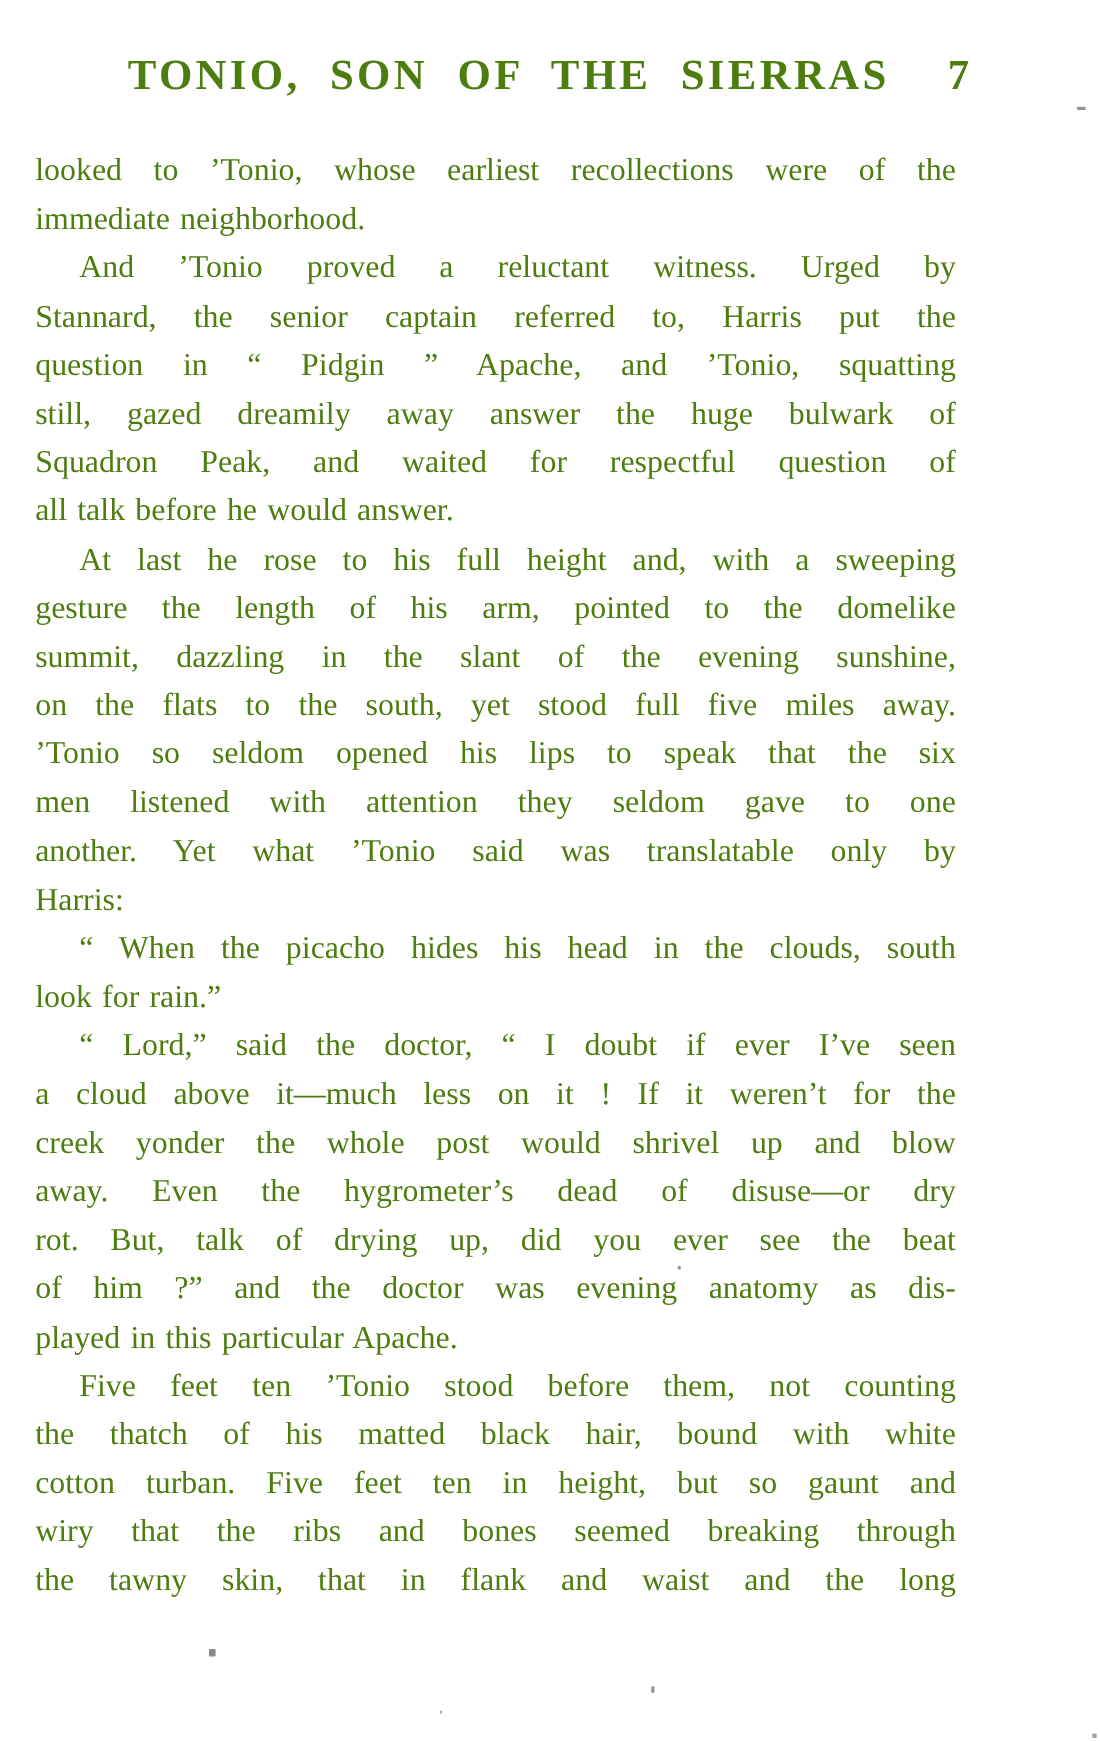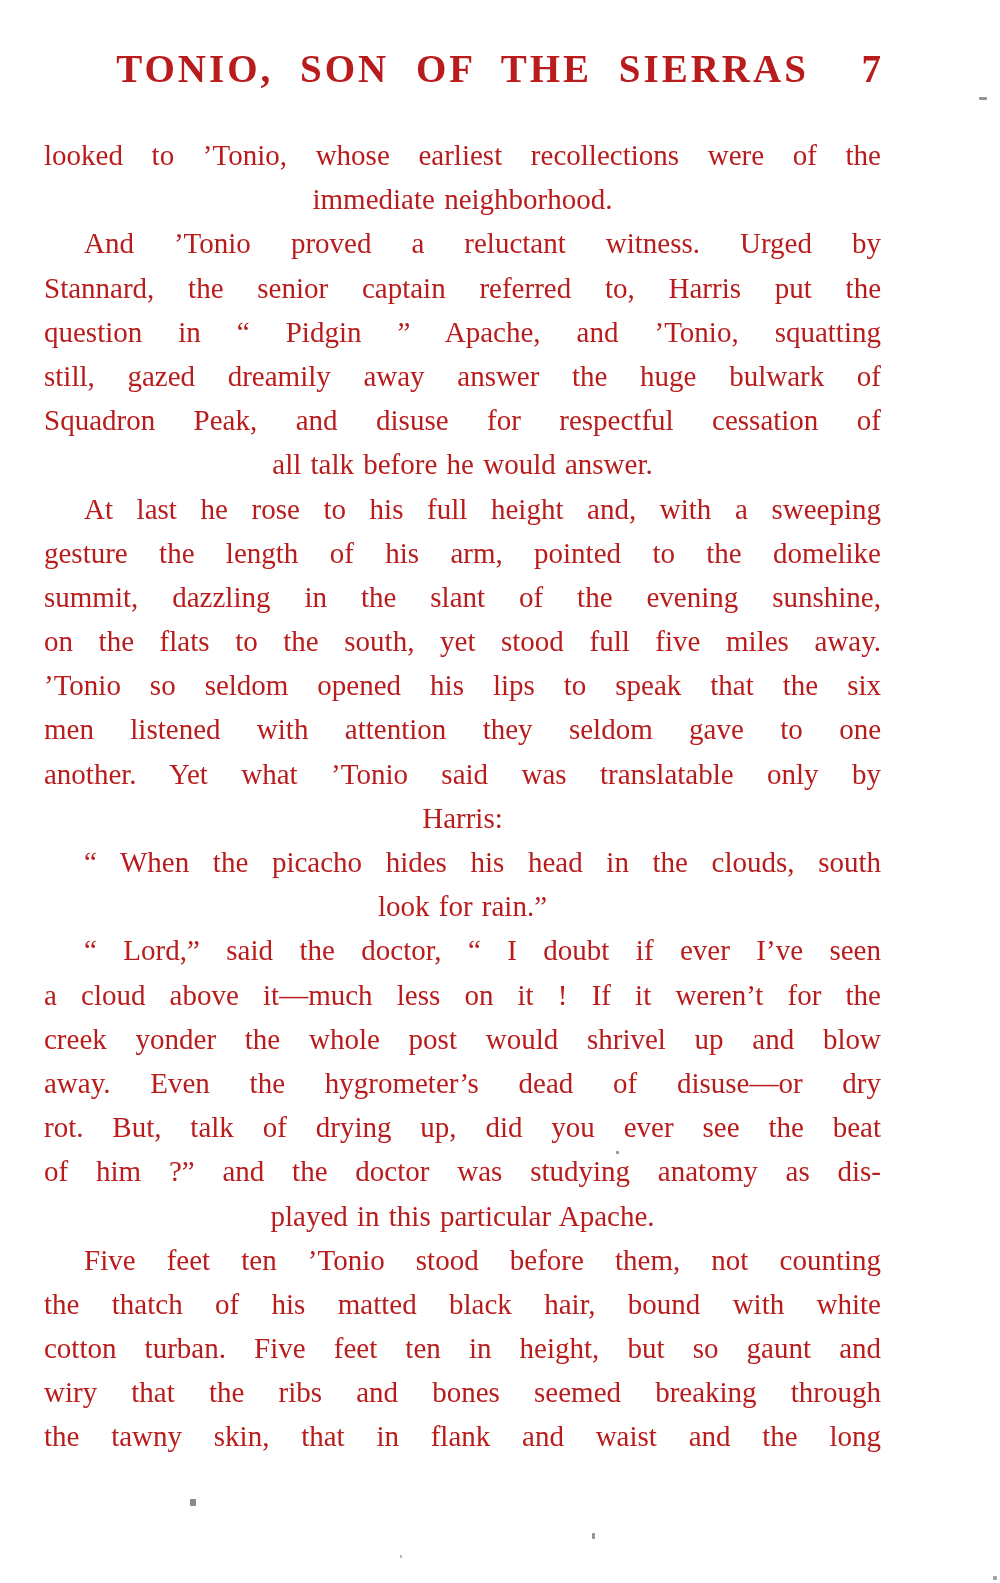--- a/index.html
+++ b/index.html
@@ -7,21 +7,21 @@
     padding: 0;
     background: #ffffff;
   }
   .page {
     position: relative;
     width: 1000px;
     height: 1583px;
     background: #ffffff;
     overflow: hidden;
     font-family: "Liberation Serif", "DejaVu Serif", serif;
-    color: #b91c1c;
+    color: #4d7c0f;
   }
   
   .page-header {
     position: absolute;
     left: 44px;
     top: 48px;
     width: 837px;
     height: 46px;
   }
   .header-title {
@@ -41,33 +41,33 @@
     position: absolute;
     right: 0;
     top: 0;
     font-size: 39px;
     font-weight: bold;
     line-height: 42px;
   }
   
   .text-block {
     position: absolute;
-    left: 44px;
+    left: 32px;
     top: 133px;
     width: 837px;
   }
   .paragraph { margin: 0; padding: 0; }
   .line {
     height: 44.2px;
     line-height: 44.2px;
     font-size: 29px;
     overflow: hidden;
     white-space: normal;
     word-spacing: 2px;
-    text-align: center;
+    text-align: left;
   }
   
   .line.j { text-align: justify; }
   .line.j::after {
     content: "";
     display: inline-block;
     width: 100%;
     height: 0;
   }
   .line.indent { text-indent: 40px; }
@@ -91,21 +91,21 @@
   <main class="text-block" id="text-block">
       <div class="paragraph">
         <div class="line j">looked to ’Tonio, whose earliest recollections were of the</div>
         <div class="line">immediate neighborhood.</div>
       </div>
       <div class="paragraph">
         <div class="line j indent">And ’Tonio proved a reluctant witness.  Urged by</div>
         <div class="line j">Stannard, the senior captain referred to, Harris put the</div>
         <div class="line j">question in “ Pidgin ” Apache, and ’Tonio, squatting</div>
         <div class="line j">still, gazed dreamily away answer the huge bulwark of</div>
-        <div class="line j">Squadron Peak, and disuse for respectful cessation of</div>
+        <div class="line j">Squadron Peak, and waited for respectful question of</div>
         <div class="line">all talk before he would answer.</div>
       </div>
       <div class="paragraph">
         <div class="line j indent">At last he rose to his full height and, with a sweeping</div>
         <div class="line j">gesture the length of his arm, pointed to the domelike</div>
         <div class="line j">summit, dazzling in the slant of the evening sunshine,</div>
         <div class="line j">on the flats to the south, yet stood full five miles away.</div>
         <div class="line j">’Tonio so seldom opened his lips to speak that the six</div>
         <div class="line j">men listened with attention they seldom gave to one</div>
         <div class="line j">another.  Yet what ’Tonio said was translatable only by</div>
@@ -114,21 +114,21 @@
       <div class="paragraph">
         <div class="line j indent">“ When the picacho hides his head in the clouds, south</div>
         <div class="line">look for rain.”</div>
       </div>
       <div class="paragraph">
         <div class="line j indent">“ Lord,” said the doctor, “ I doubt if ever I’ve seen</div>
         <div class="line j">a cloud above it—much less on it !  If it weren’t for the</div>
         <div class="line j">creek yonder the whole post would shrivel up and blow</div>
         <div class="line j">away.  Even the hygrometer’s dead of disuse—or dry</div>
         <div class="line j">rot.  But, talk of drying up, did you ever see the beat</div>
-        <div class="line j">of him ?” and the doctor was studying anatomy as dis-</div>
+        <div class="line j">of him ?” and the doctor was evening anatomy as dis-</div>
         <div class="line">played in this particular Apache.</div>
       </div>
       <div class="paragraph">
         <div class="line j indent">Five feet ten ’Tonio stood before them, not counting</div>
         <div class="line j">the thatch of his matted black hair, bound with white</div>
         <div class="line j">cotton turban.  Five feet ten in height, but so gaunt and</div>
         <div class="line j">wiry that the ribs and bones seemed breaking through</div>
         <div class="line j">the tawny skin, that in flank and waist and the long</div>
       </div>
     </main>

